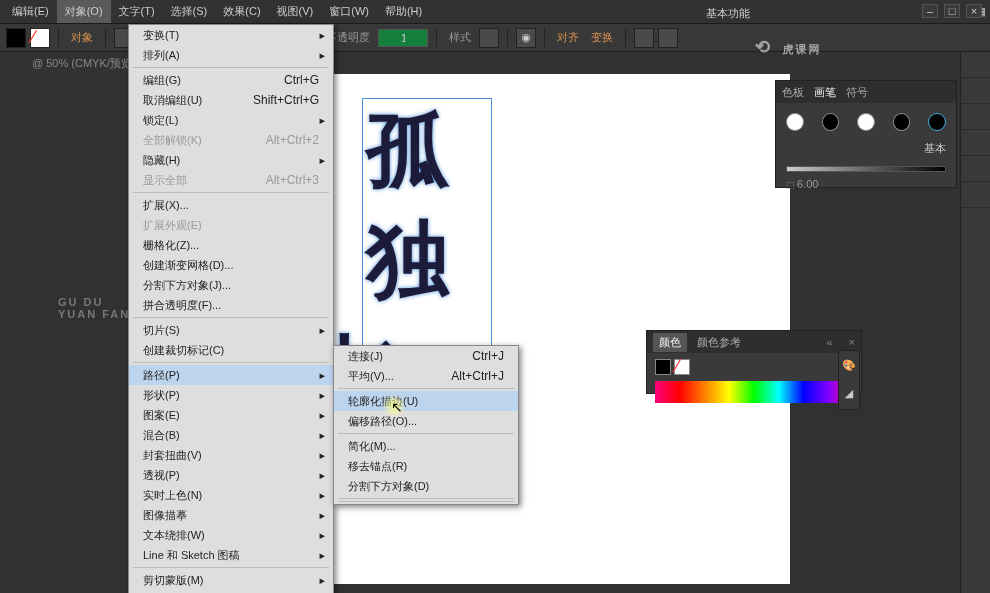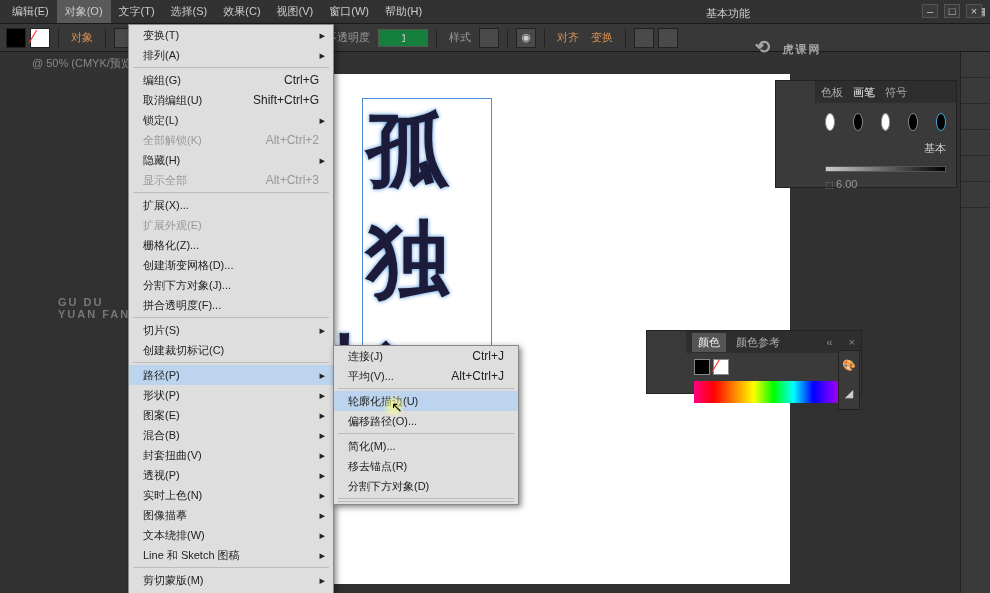--- a/index.html
+++ b/index.html
@@ -15,21 +15,21 @@
 .toolrow .orange{color:#d49050;}
 .right-label{position:absolute;right:240px;top:6px;color:#ccc;}
 .winbtns{position:absolute;right:8px;top:4px;display:flex;gap:6px;}
 .winbtns div{width:16px;height:14px;background:#3a3a3a;border:1px solid #555;text-align:center;line-height:12px;color:#ccc;}
 .docstrip{position:absolute;left:24px;top:52px;height:22px;width:300px;display:flex;align-items:center;padding:0 8px;}
 .docstrip span{color:#888;}
 .canvas-area{position:absolute;left:0;top:74px;right:0;bottom:0;background:#313131;}
 .canvas{position:absolute;left:310px;top:0;width:480px;height:510px;background:#fff;}
 .sel{position:absolute;left:52px;top:24px;width:130px;height:318px;border:1px solid #4a90d9;}
 .glyph{position:absolute;font-size:84px;font-weight:bold;color:#1c1c3a;filter:drop-shadow(0 0 2px #4a90d9);}
-.panel{position:absolute;background:#3a3a3a;border:1px solid #222;padding-left:39px;}
+.panel{position:absolute;background:#3a3a3a;border:1px solid #222;}
 .panel-head{height:22px;background:#2e2e2e;display:flex;align-items:center;padding:0 6px;gap:10px;font-size:10px;}
 .panel-head .tab{color:#aaa;}
 .panel-head .tab.active{color:#eee;}
 .swatches{padding:10px;display:flex;gap:18px;}
 .swcircle{width:18px;height:18px;border-radius:50%;border:1px solid #888;}
 .strokebar{margin:6px 10px;height:6px;background:linear-gradient(90deg,#ccc,#000);border:1px solid #555;}
 .gradientbar{height:22px;margin:4px 8px;background:linear-gradient(90deg,#ff0080,#ff0000,#ff8000,#ffff00,#00ff00,#00ffff,#0000ff,#8000ff,#ff0080);}
 .color-sw{width:16px;height:16px;display:inline-block;}
 .dropdown{position:absolute;background:#dedede;border:1px solid #888;box-shadow:2px 2px 6px rgba(0,0,0,0.5);color:#222;}
 .dropdown .drow{height:20px;display:flex;align-items:center;padding:0 30px 0 14px;position:relative;}

